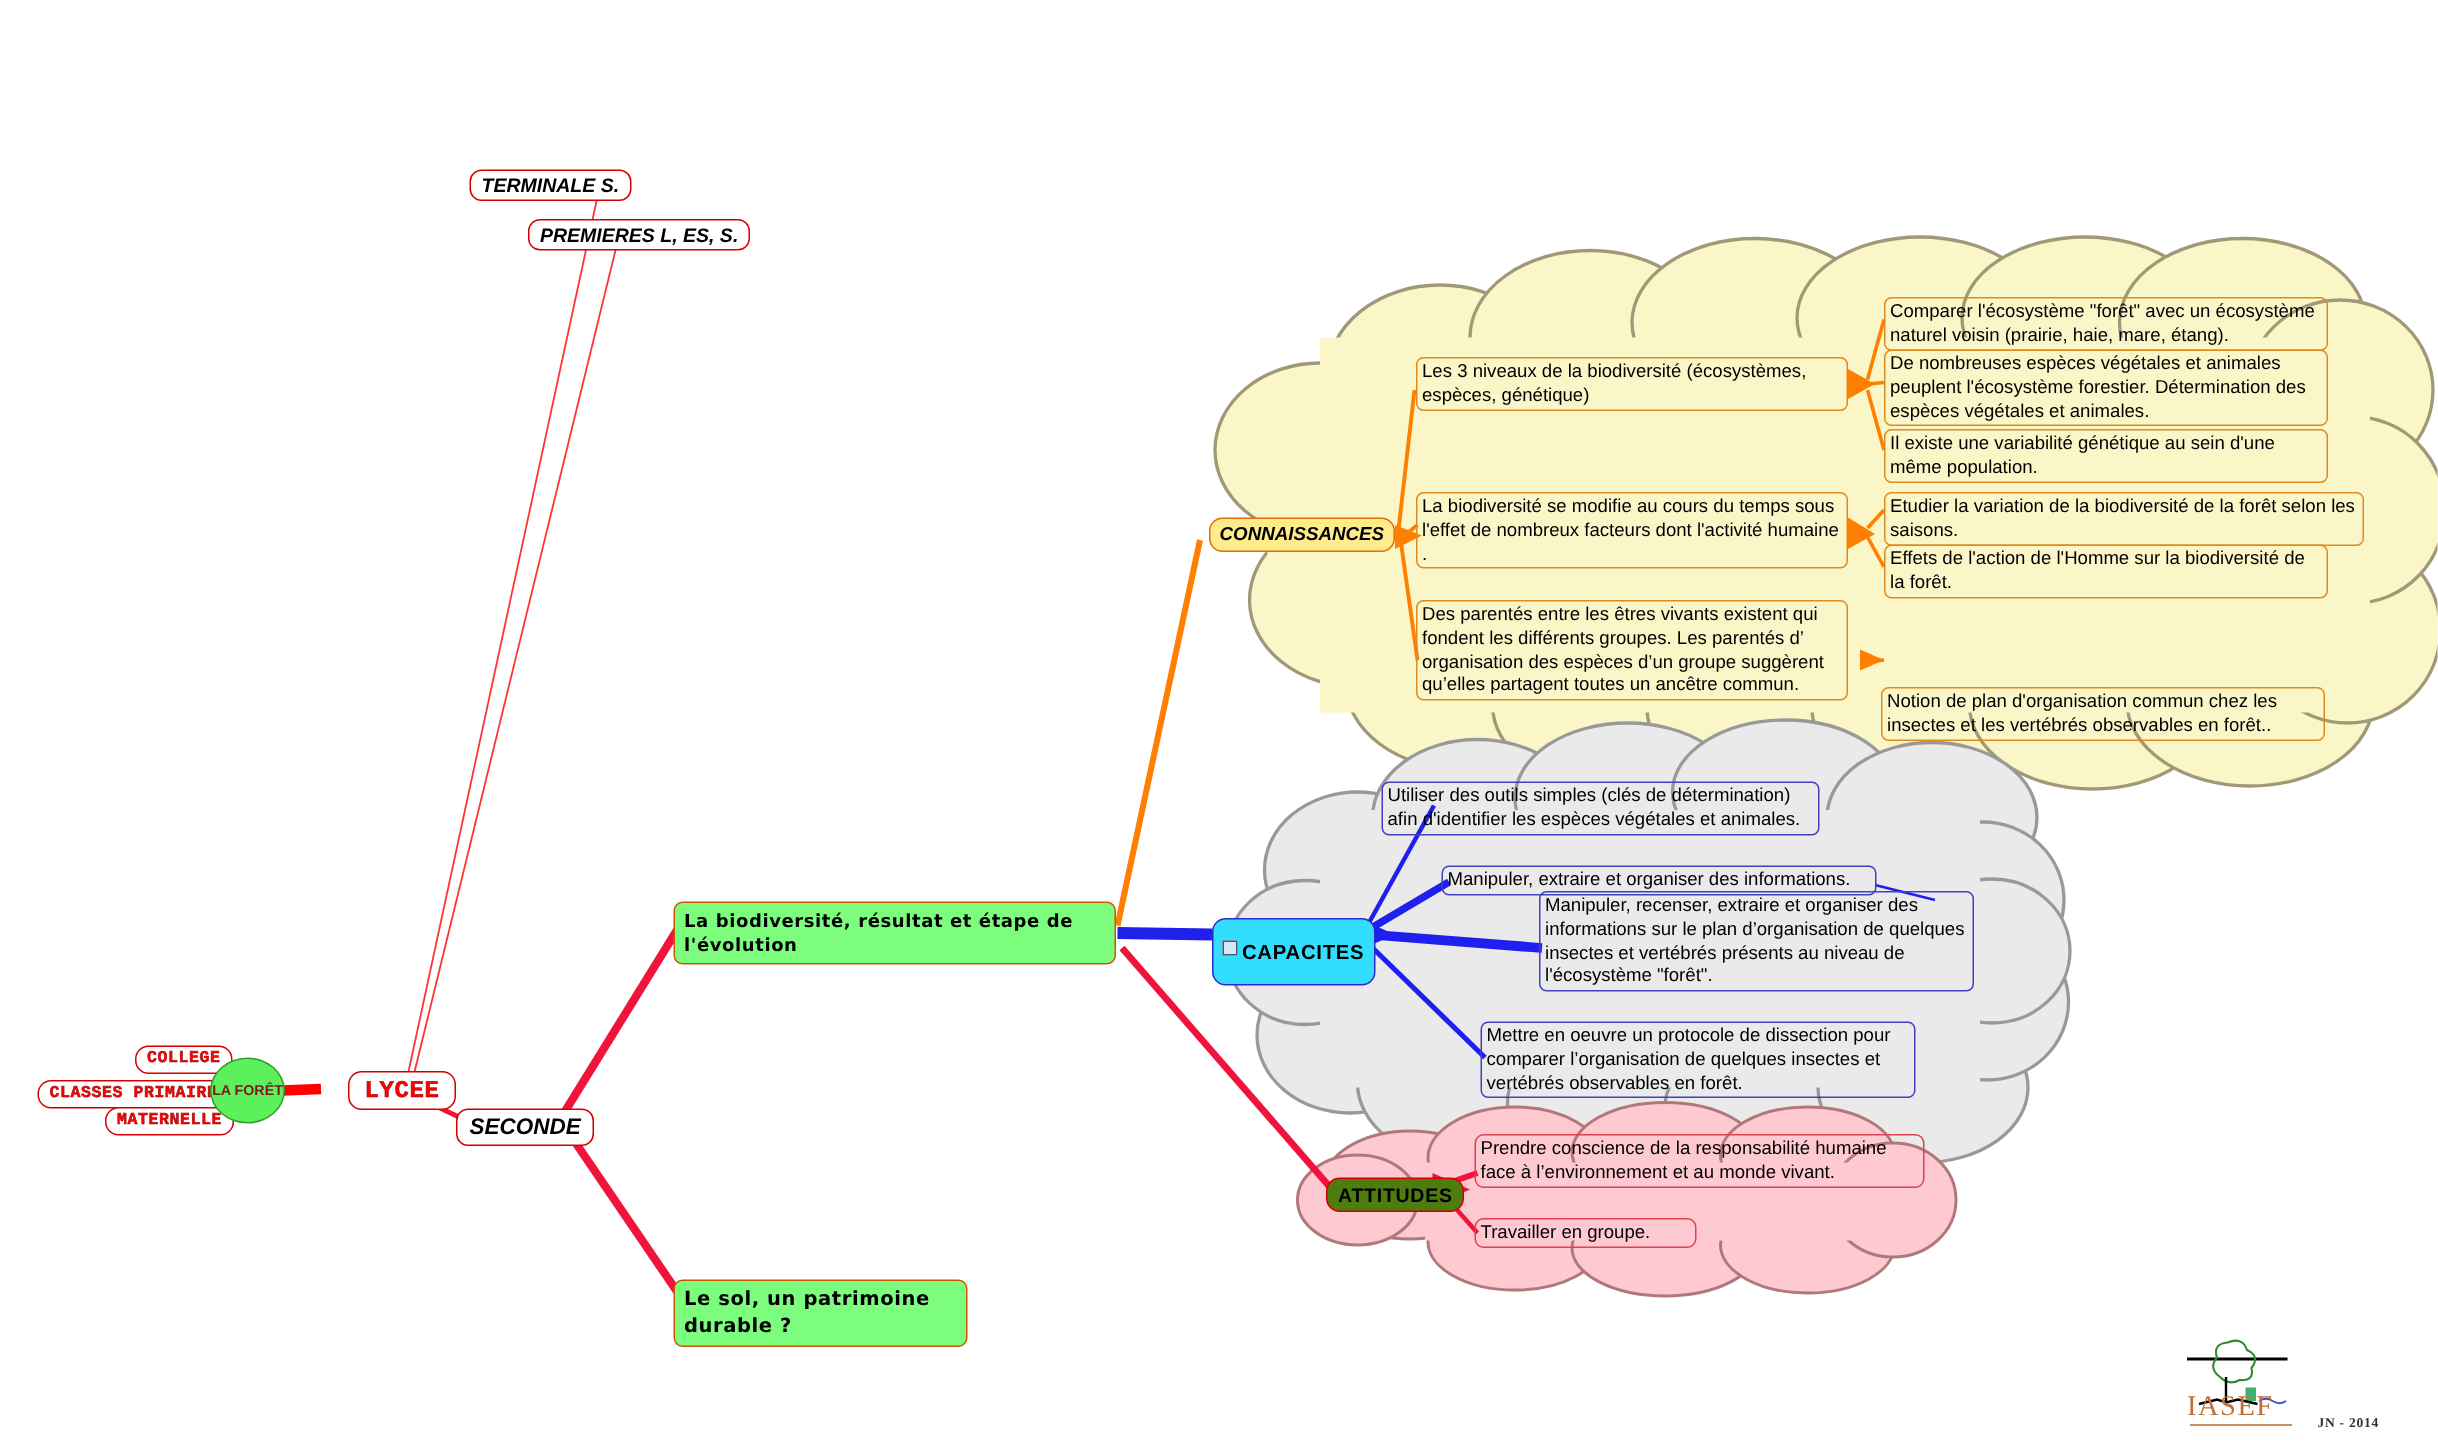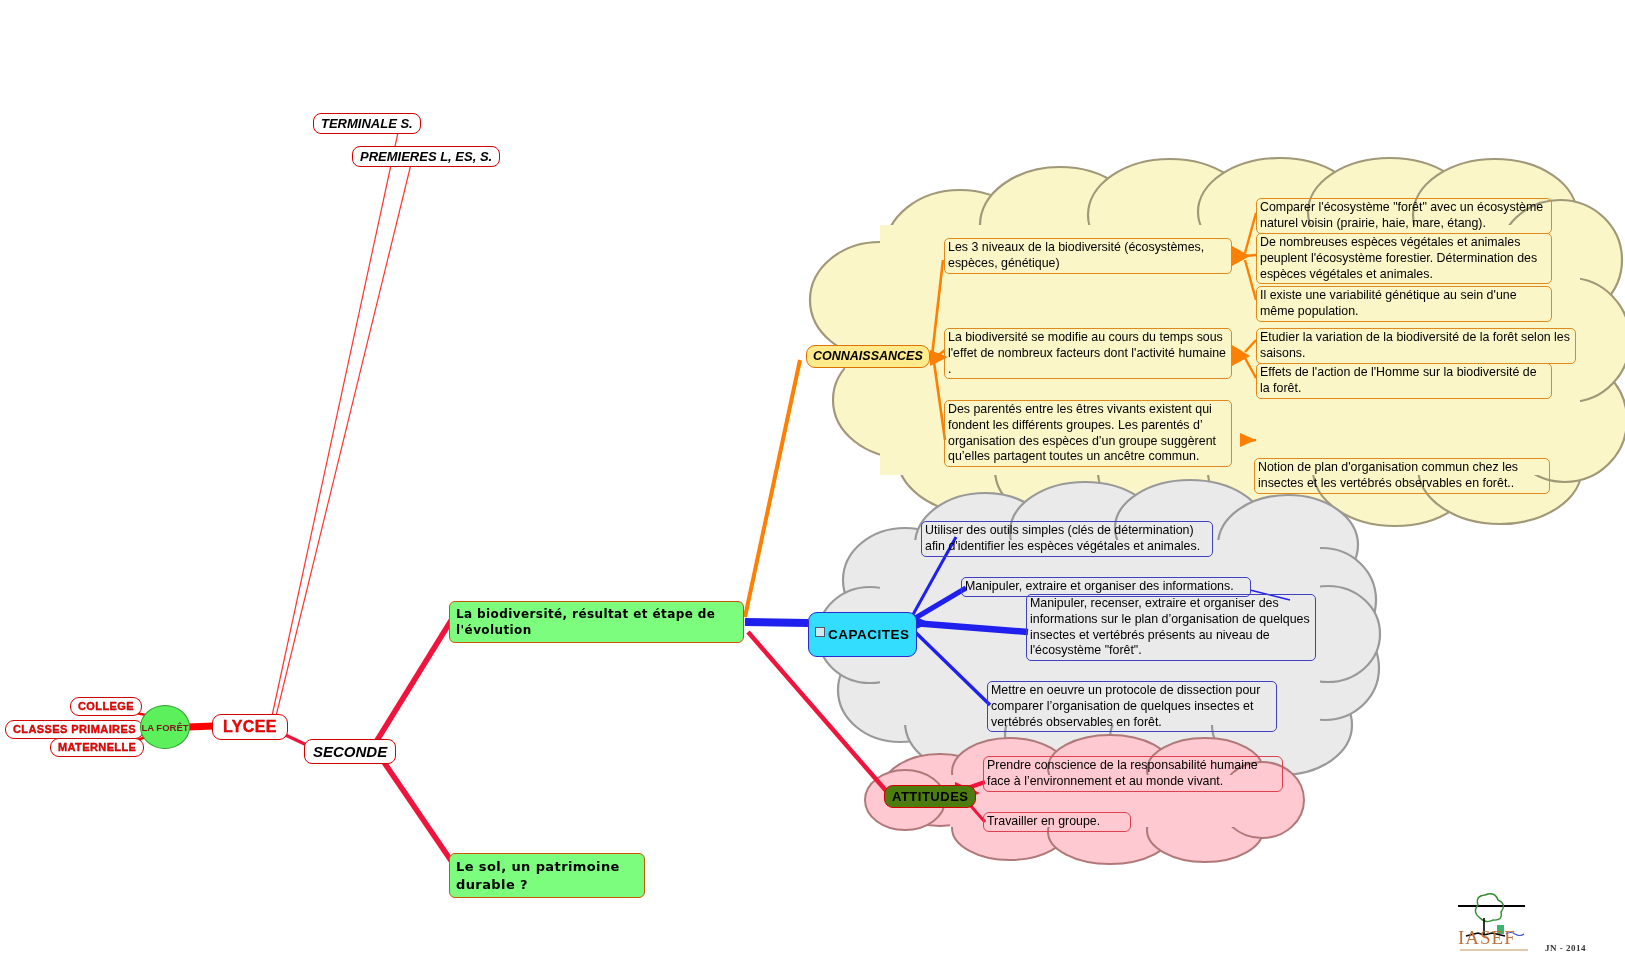--- a/index.html
+++ b/index.html
@@ -6,22 +6,22 @@
   body{width:1625px;height:963px;position:relative;overflow:hidden;
        font-family:"Liberation Sans","DejaVu Sans",sans-serif;}
   #canvas{position:absolute;left:0;top:0;width:1625px;height:963px;}
   svg.layer{position:absolute;left:0;top:0;width:1625px;height:963px;pointer-events:none;}
   .node{position:absolute;box-sizing:border-box;}
 
   
   .pill{
     border:1.4px solid #d40000;border-radius:9px;background:#ffffff;
     color:#ff0000;font-weight:bold;white-space:nowrap;
-    font-family:Liberation Sans, sans-serif;
-    letter-spacing:.4px;text-align:right;line-height:1;
+    font-family:Liberation Mono, monospace;
+    letter-spacing:.4px;text-align:right;line-height:1;margin-left:20px;
     -webkit-text-stroke:.35px #900;
   }
   .pill.small{font-size:11px;padding:3px 7px;}
   .pill.lycee{font-size:16px;padding:4px 10px;}
 
   
   .ital{
     border:1.2px solid #d40000;border-radius:8px;background:#ffffff;
     color:#000;font-style:italic;font-weight:bold;white-space:nowrap;
     font-family:"Liberation Sans","DejaVu Sans",sans-serif;

